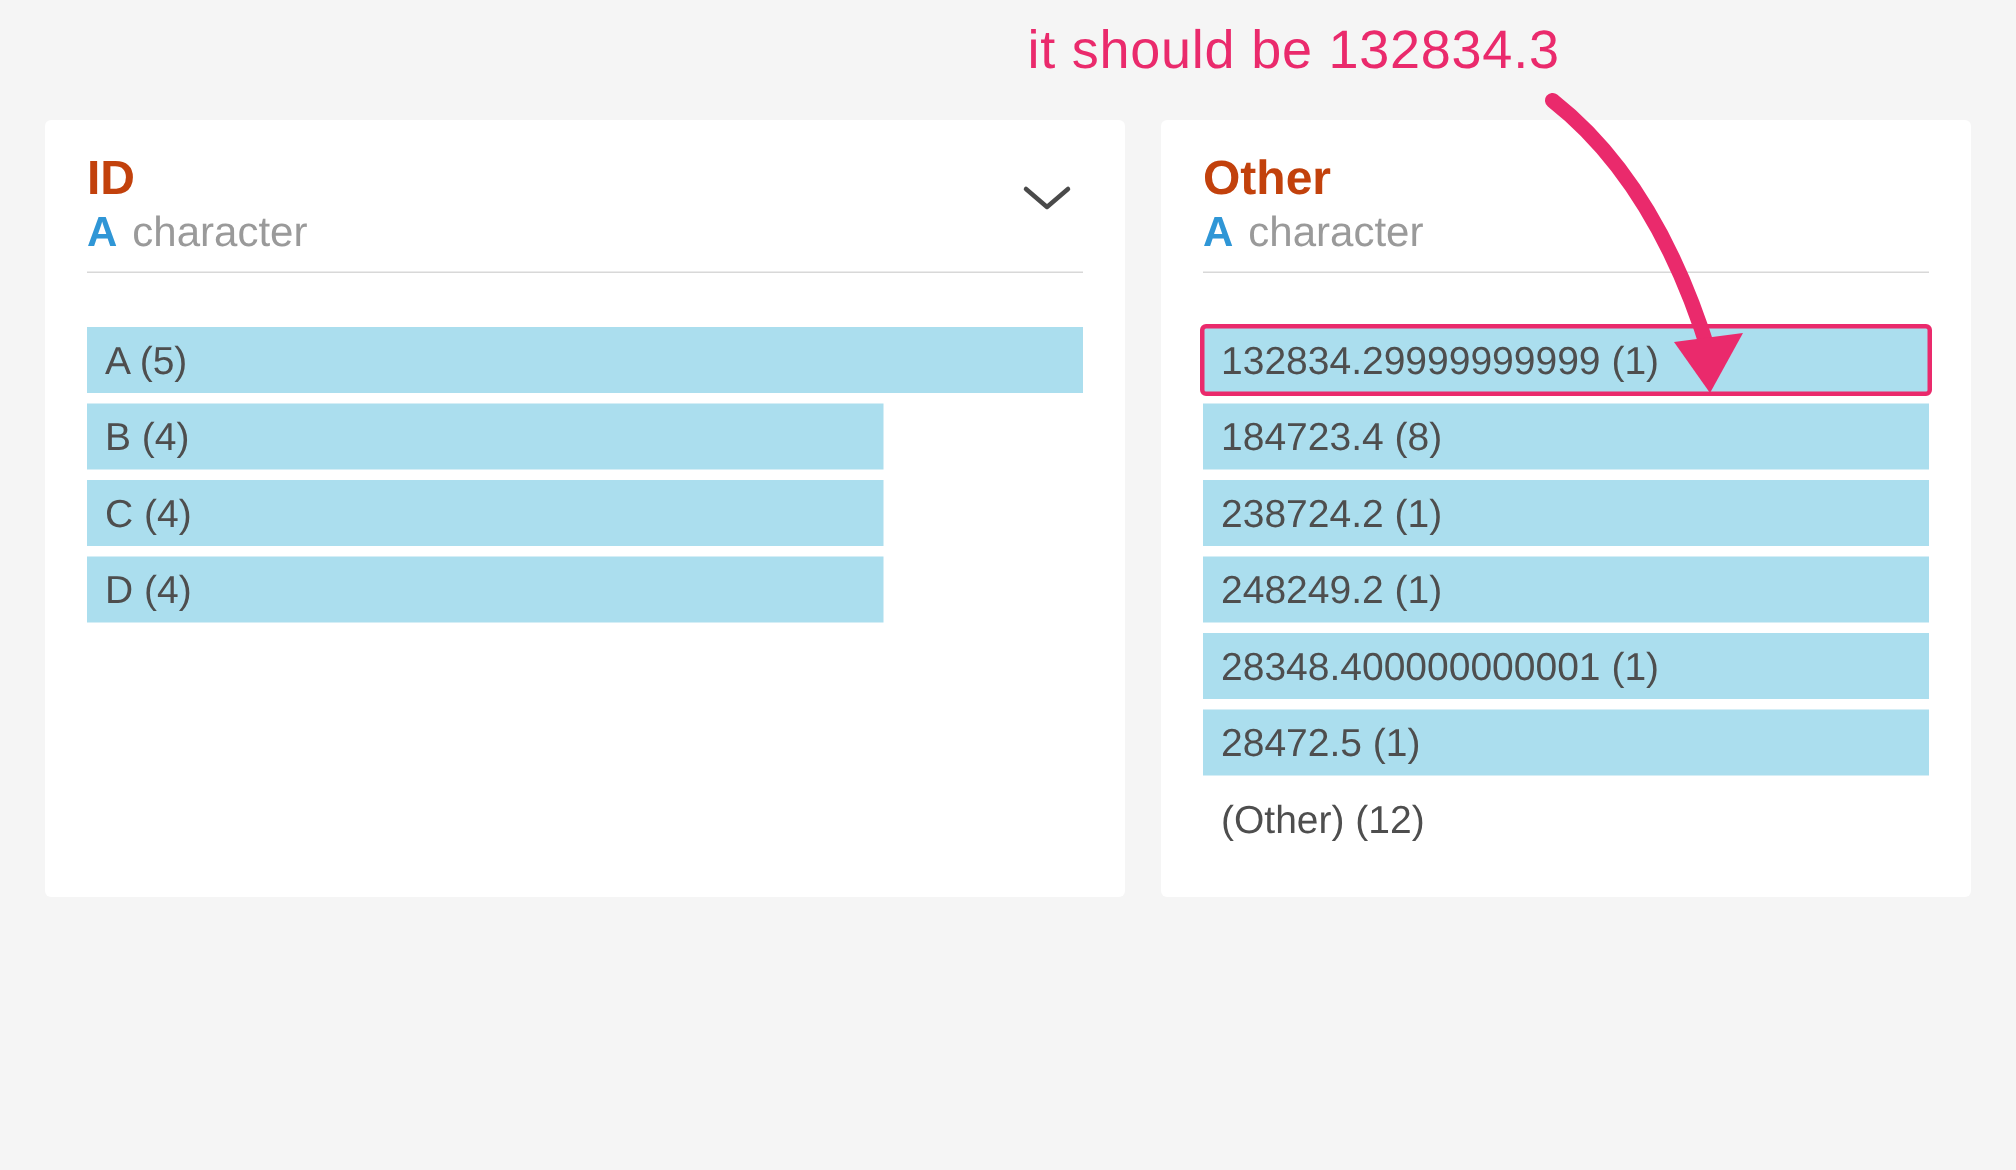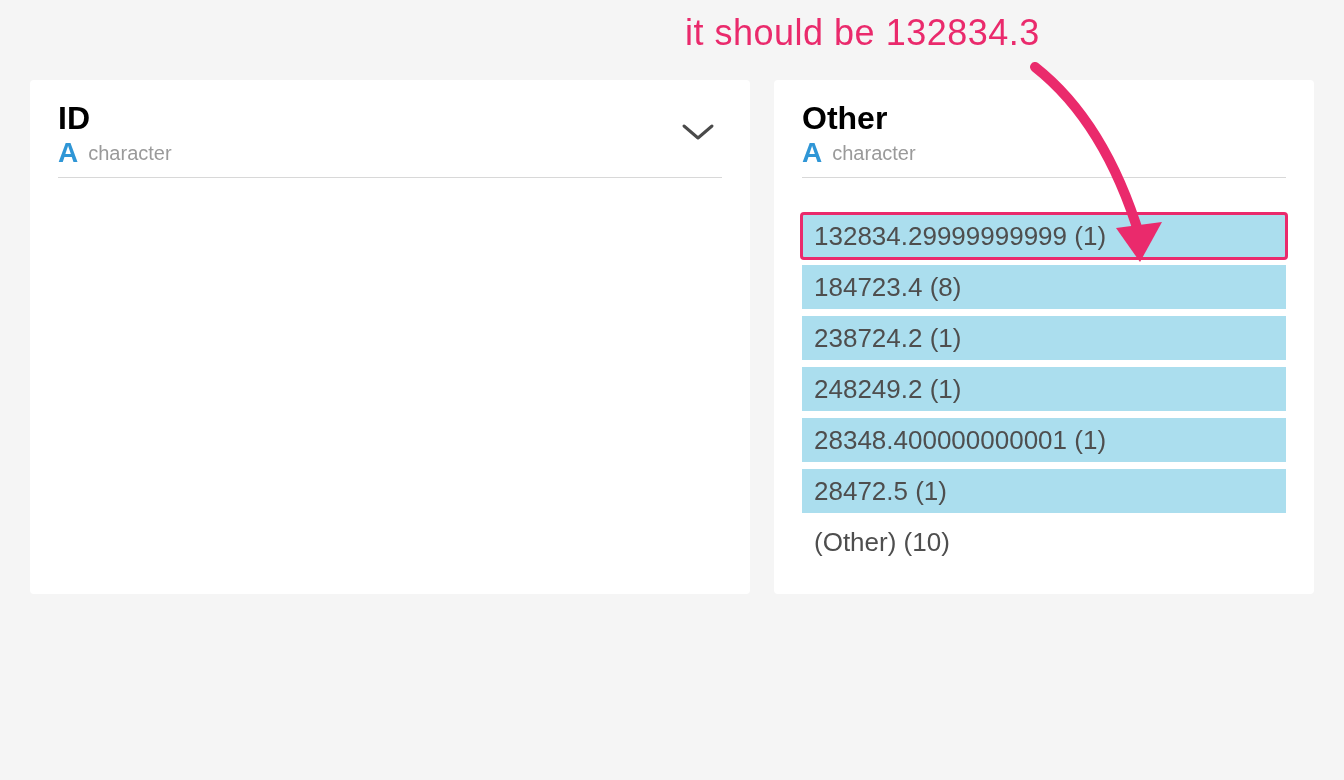--- a/index.html
+++ b/index.html
@@ -46,37 +46,37 @@
     display: flex;
     align-items: flex-start;
     border-bottom: 1px solid #d8d8d8;
     padding-bottom: 10px;
     margin-bottom: 36px;
   }
   .panel-header-main { flex: 1; }
   .panel-title {
     font-size: 32px;
     font-weight: 700;
-    color: #000000;
+    color: #c2410c;
     margin-bottom: 2px;
   }
   .type-row {
     display: flex;
     align-items: center;
     gap: 10px;
   }
   .type-icon {
     font-weight: 700;
     color: #2f96d6;
     font-size: 28px;
     line-height: 1;
   }
   .type-text {
     color: #9a9a9a;
-    font-size: 20px;
+    font-size: 28px;
     font-weight: 300;
   }
   .chevron {
     margin-top: 22px;
     margin-right: 6px;
   }
   .chevron svg { display: block; }
   .bars { display: flex; flex-direction: column; gap: 7px; }
   .bar-row {
     position: relative;
@@ -130,20 +130,38 @@
           <span class="type-icon">A</span>
           <span class="type-text">character</span>
         </div>
       </div>
       <div class="chevron">
         <svg width="36" height="20" viewBox="0 0 36 20">
           <polyline points="4,4 18,16 32,4" fill="none" stroke="#4a4a4a" stroke-width="3" stroke-linecap="round" stroke-linejoin="round"></polyline>
         </svg>
       </div>
     </div>
+    <div class="bars" id="bars-id">
+        <div class="bar-row">
+          <div class="bar-fill" style="width: 100%;"></div>
+          <div class="bar-label">A (5)</div>
+        </div>
+        <div class="bar-row">
+          <div class="bar-fill" style="width: 80%;"></div>
+          <div class="bar-label">B (4)</div>
+        </div>
+        <div class="bar-row">
+          <div class="bar-fill" style="width: 80%;"></div>
+          <div class="bar-label">C (4)</div>
+        </div>
+        <div class="bar-row">
+          <div class="bar-fill" style="width: 80%;"></div>
+          <div class="bar-label">D (4)</div>
+        </div>
+      </div>
   </div>
 
   <div class="panel right">
     <div class="panel-header">
       <div class="panel-header-main">
         <div class="panel-title">Other</div>
         <div class="type-row">
           <span class="type-icon">A</span>
           <span class="type-text">character</span>
         </div>
@@ -170,18 +188,18 @@
         <div class="bar-row">
           <div class="bar-fill" style="width: 100%;"></div>
           <div class="bar-label">28348.400000000001 (1)</div>
         </div>
         <div class="bar-row">
           <div class="bar-fill" style="width: 100%;"></div>
           <div class="bar-label">28472.5 (1)</div>
         </div>
         <div class="bar-row">
           <div class="bar-fill" style="width: 0%;"></div>
-          <div class="bar-label">(Other) (10)</div>
+          <div class="bar-label">(Other) (12)</div>
         </div>
       </div>
   </div>
 
 </div>
 
 </body></html>

